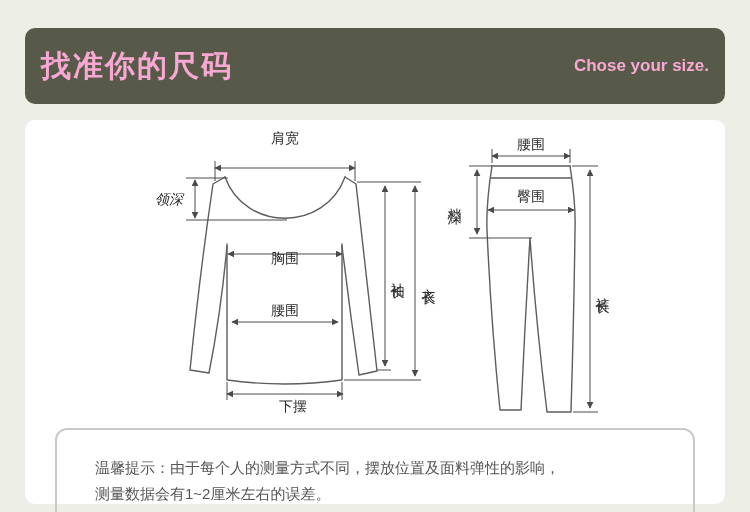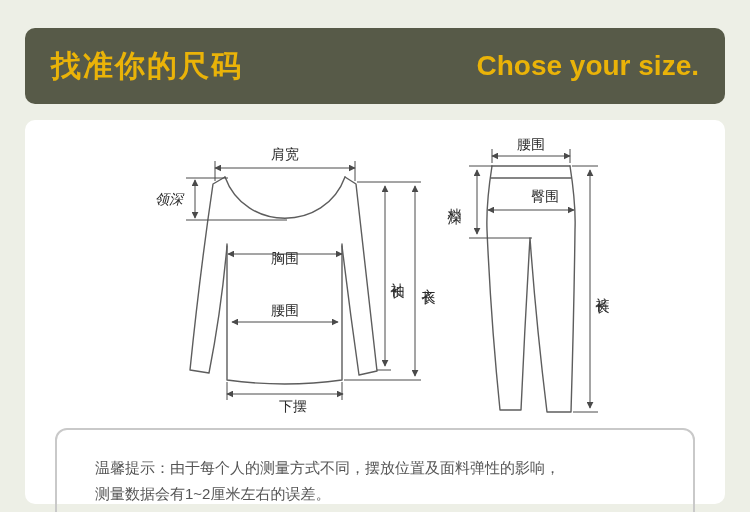--- a/index.html
+++ b/index.html
@@ -1,24 +1,24 @@
 <!DOCTYPE html>
 <html><head>
 <meta charset="utf-8">
 <style>
   html,body{margin:0;padding:0;}
   body{font-family:"Liberation Sans","DejaVu Sans",sans-serif;}
   .page{position:relative;width:750px;height:512px;background:#edefe6;overflow:hidden;}
 
   .header{position:absolute;left:25px;top:28px;width:700px;height:76px;
-    background:#575a48;border-radius:10px;color:#eab308;
+    background:#575a48;border-radius:10px;color:#f9a8d4;
     display:flex;align-items:center;justify-content:space-between;
-    padding:0 26px;box-sizing:border-box;}
+    padding:0 16px;box-sizing:border-box;}
   .header .title{font-size:30px;font-weight:bold;letter-spacing:2px;}
-  .header .subtitle{font-size:28px;font-weight:bold;}
+  .header .subtitle{font-size:17px;font-weight:bold;}
 
   .panel{position:absolute;left:25px;top:120px;width:700px;height:384px;
     background:#ffffff;border-radius:10px;}
 
   .diagram{position:absolute;left:0;top:12px;width:700px;height:295px;}
   .diagram svg{position:absolute;left:0;top:0;}
 
   .dlabel{position:absolute;font-size:14px;color:#2b2b2b;white-space:nowrap;
     transform:translate(-50%,-50%);line-height:1;}
   .dlabel.v{writing-mode:vertical-rl;letter-spacing:3px;}
@@ -94,31 +94,31 @@
           <line x1="452" y1="38" x2="452" y2="102" marker-start="url(#ah)" marker-end="url(#ah)"></line>
 
           <line x1="463" y1="78" x2="549" y2="78" marker-start="url(#ah)" marker-end="url(#ah)"></line>
 
           <line x1="547" y1="34" x2="573" y2="34"></line>
           <line x1="548" y1="280" x2="573" y2="280"></line>
           <line x1="565" y1="38" x2="565" y2="276" marker-start="url(#ah)" marker-end="url(#ah)"></line>
         </g>
       </svg>
 
-      <div class="dlabel" style="left:260px;top:22px;">肩宽</div>
+      <div class="dlabel" style="left:260px;top:6px;">肩宽</div>
       <div class="dlabel" style="left:144px;top:67px;font-style:italic;">领深</div>
       <div class="dlabel" style="left:260px;top:126px;">胸围</div>
       <div class="dlabel" style="left:260px;top:178px;">腰围</div>
       <div class="dlabel" style="left:260px;top:274px;margin-left:8px;">下摆</div>
       <div class="dlabel v" style="left:373px;top:142px;">袖长</div>
       <div class="dlabel v" style="left:404px;top:148px;">衣长</div>
 
       <div class="dlabel" style="left:506px;top:12px;">腰围</div>
       <div class="dlabel v" style="left:430px;top:68px;">档深</div>
-      <div class="dlabel" style="left:520px;top:64px;">臀围</div>
+      <div class="dlabel" style="left:506px;top:64px;">臀围</div>
       <div class="dlabel v" style="left:578px;top:157px;">裤长</div>
     </div>
 
     <div class="notice">
       <div>温馨提示：由于每个人的测量方式不同，摆放位置及面料弹性的影响，</div>
       <div>测量数据会有1~2厘米左右的误差。</div>
     </div>
 
   </div>
 </div>

